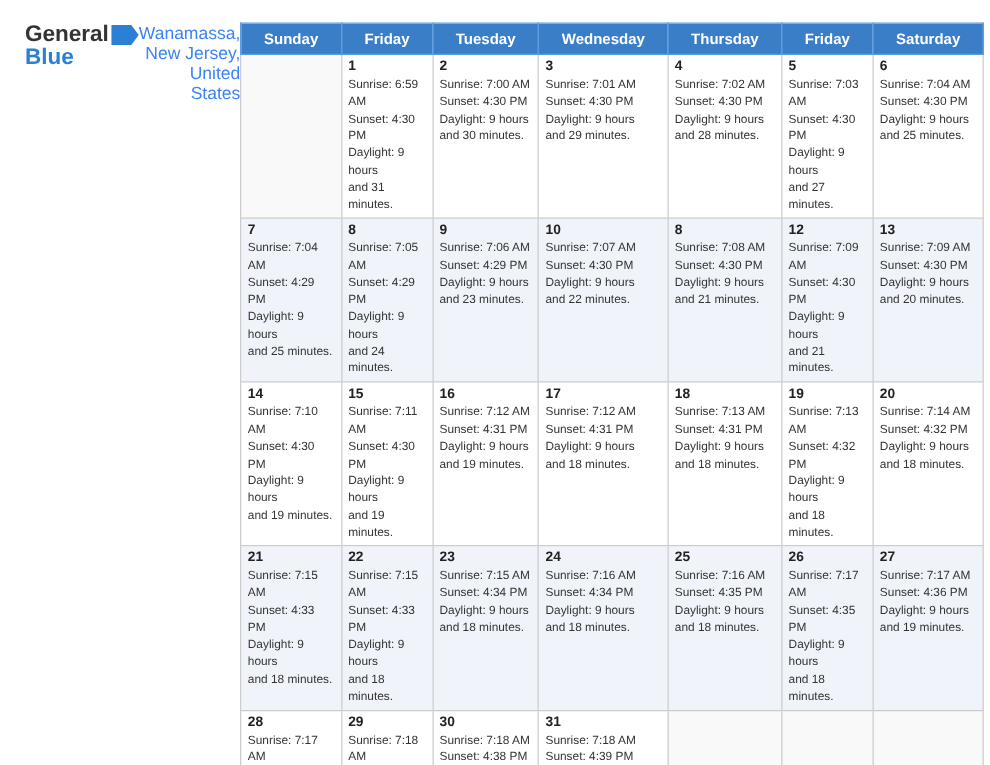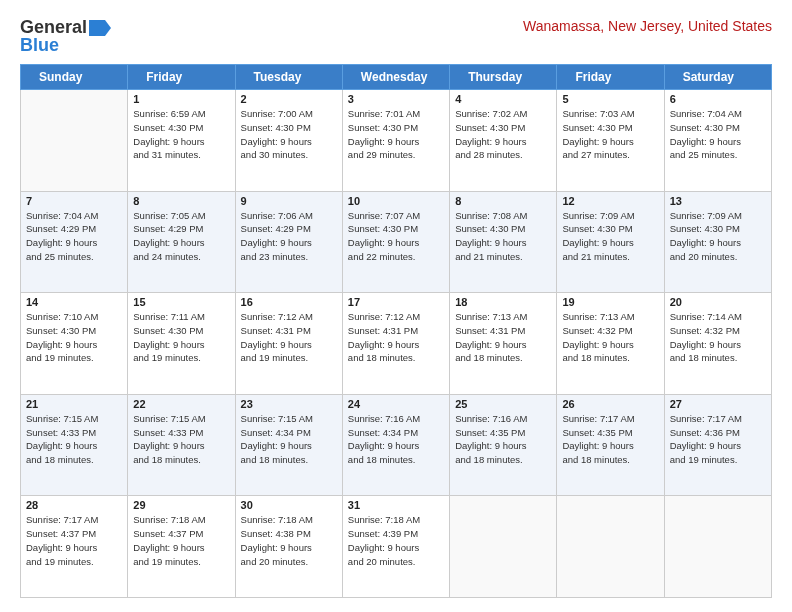--- a/index.html
+++ b/index.html
@@ -8,21 +8,21 @@
       height: 612px;
       font-family: Arial, sans-serif;
       background: #fff;
       overflow: hidden;
     }
     .page {
       width: 792px;
       height: 612px;
       padding: 18px 20px 14px 20px;
       display: flex;
-      flex-direction: column;
+      flex-direction: row;
     }
     .header {
       display: flex;
       justify-content: space-between;
       align-items: flex-start;
       margin-bottom: 10px;
     }
     .logo {
       display: flex;
       flex-direction: column;
@@ -48,21 +48,21 @@
       text-align: right;
     }
     .month-title {
       font-size: 32px;
       font-weight: normal;
       color: #222;
       line-height: 1.1;
     }
     .location {
       font-size: 14px;
-      color: #b91c1c;
+      color: #3b82f6;
     }
     .calendar {
       width: 100%;
       border-collapse: collapse;
       flex: 1;
     }
     .calendar th {
       background: #3a7ec8;
       color: #fff;
       font-size: 12px;

